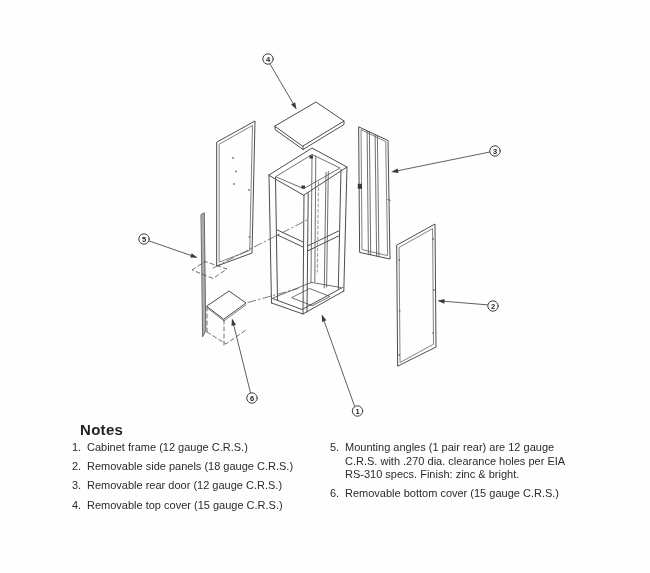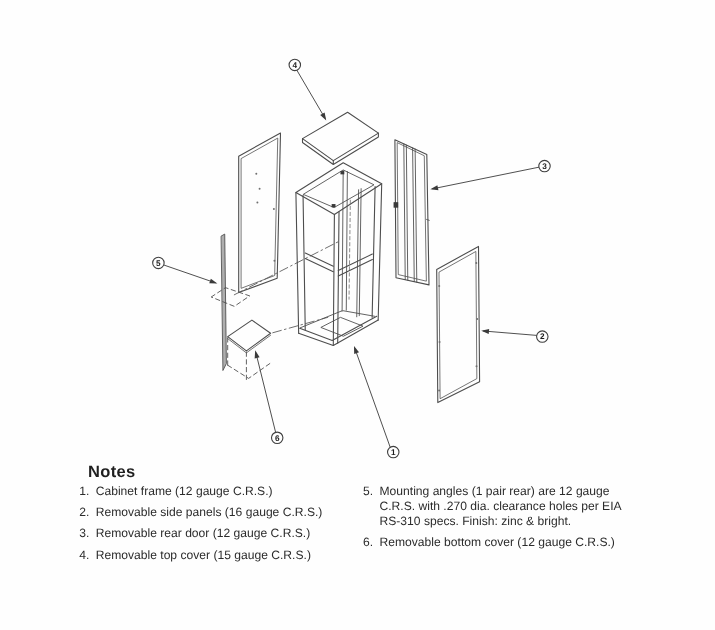--- a/index.html
+++ b/index.html
@@ -163,37 +163,37 @@
   <div class="notes">
     <h2 class="notes-title">Notes</h2>
 
     <div class="notes-col left">
       <div class="note-item">
         <span class="num">1.</span>
         <span class="txt">Cabinet frame (12 gauge C.R.S.)</span>
       </div>
       <div class="note-item">
         <span class="num">2.</span>
-        <span class="txt">Removable side panels (16 gauge C.R.S.)</span>
+        <span class="txt">Removable side panels (18 gauge C.R.S.)</span>
       </div>
       <div class="note-item">
         <span class="num">3.</span>
         <span class="txt">Removable rear door (12 gauge C.R.S.)</span>
       </div>
       <div class="note-item">
         <span class="num">4.</span>
         <span class="txt">Removable top cover (15 gauge C.R.S.)</span>
       </div>
     </div>
 
     <div class="notes-col right">
       <div class="note-item">
         <span class="num">5.</span>
         <span class="txt">Mounting angles (1 pair rear) are 12 gauge C.R.S. with .270 dia. clearance holes per EIA RS-310 specs. Finish: zinc &amp; bright.</span>
       </div>
       <div class="note-item">
         <span class="num">6.</span>
-        <span class="txt">Removable bottom cover (12 gauge C.R.S.)</span>
+        <span class="txt">Removable bottom cover (15 gauge C.R.S.)</span>
       </div>
     </div>
   </div>
 
 </div>
 
 </body></html>

